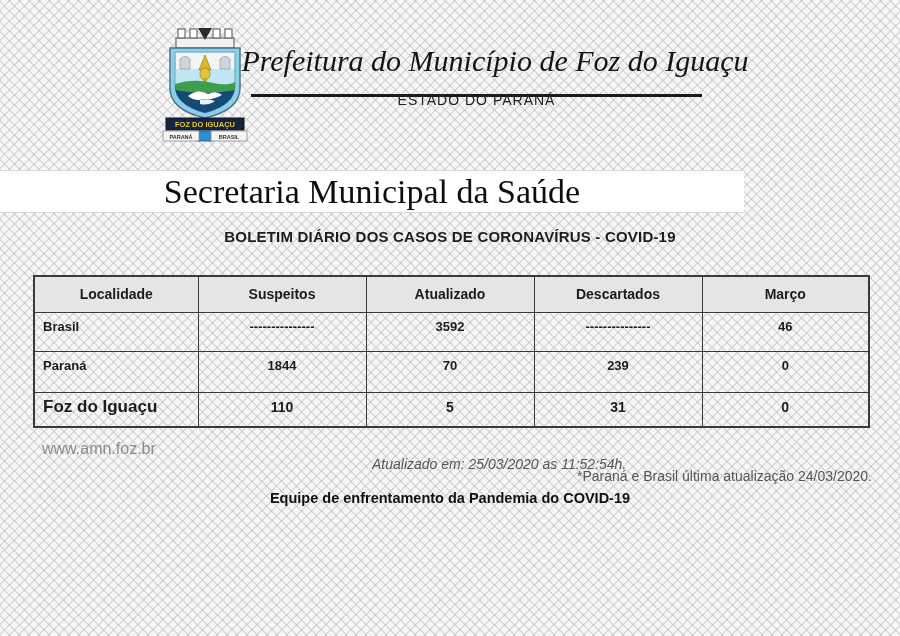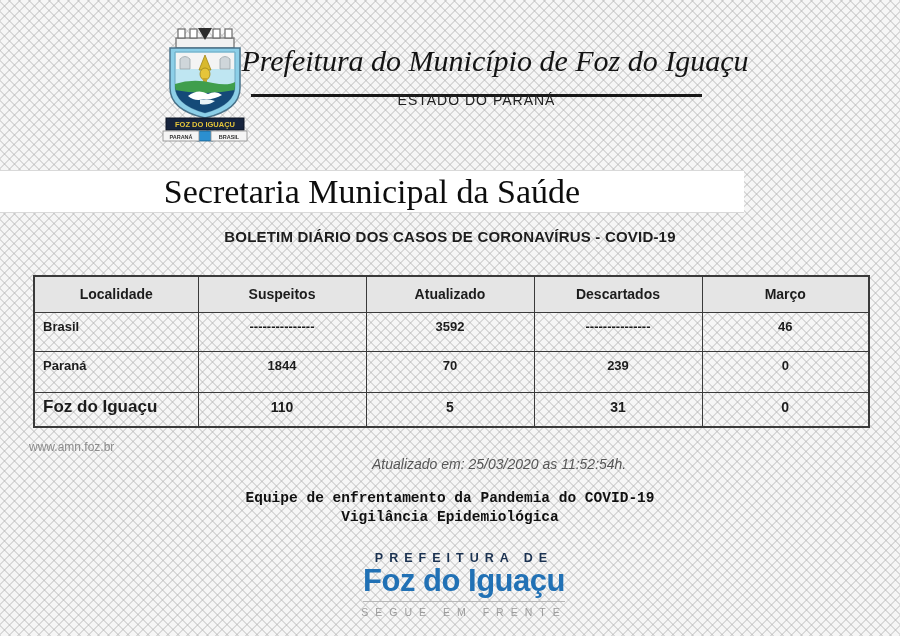--- a/index.html
+++ b/index.html
@@ -56,33 +56,33 @@
     font-size:13px; font-weight:bold; color:#1c1c1c;
     text-align:center; vertical-align:top; padding-top:6px;
   }
   td.loc { text-align:left; padding-left:8px; }
   tr.r-brasil td { height:39px; }
   tr.r-parana td { height:41px; }
   tr.r-foz td    { height:35px; font-size:14px; }
   tr.r-foz td.loc { font-size:17px; padding-top:4px; }
 
   
-  .website { position:absolute; left:22px; top:440px; font-size:12px; color:#8b8b8b;padding-left:7px; }
+  .website { position:absolute; left:35px; top:440px; font-size:16px; color:#8b8b8b;padding-left:7px; }
   .updated {
     position:absolute; right:28px; top:456px; width:500px; text-align:left;
     font-size:14px; font-style:italic; color:#565656;
   }
   .note {
     position:absolute; right:28px; top:468px; width:520px; text-align:right;
     font-size:14px; color:#565656;
   }
 
   .team {
     position:absolute; left:0; top:489px; width:900px; text-align:center;
-    font-family:Liberation Mono, monospace; font-weight:bold; font-size:14.5px;
+    font-family:Liberation Sans, sans-serif; font-weight:bold; font-size:14.5px;
     line-height:1.28; color:#101010;
   }
 
   
   .brand { position:absolute; left:0; top:551px; width:900px; text-align:center; }
   .brand-inner { display:inline-block; margin-left:28px; text-align:center; }
   .brand-top { font-size:12.5px; font-weight:bold; letter-spacing:6px; color:#1a3150; }
   .brand-name { font-size:31px; font-weight:bold; color:#2171b5; line-height:1.05; letter-spacing:-0.5px; }
   .brand-rule { height:1px; background:#b7b7b7; margin:3px 2px 4px 2px; }
   .brand-tagline { font-size:10.5px; letter-spacing:7px; color:#9b9b9b; }
@@ -186,28 +186,20 @@
           <td>5</td>
           <td>31</td>
           <td>0</td>
         </tr>
       </tbody>
     </table>
   </div>
 
   <div class="website">www.amn.foz.br</div>
   <div class="updated">Atualizado em: 25/03/2020 as 11:52:54h.</div>
+  <div class="note">*Paraná e Brasil última atualização 24/03/2020.</div>
 
   <div class="team">
     <div>Equipe de enfrentamento da Pandemia do COVID-19</div>
-    <div>Vigilância Epidemiológica</div>
   </div>
 
-  <div class="brand">
-    <div class="brand-inner">
-      <div class="brand-top">PREFEITURA DE</div>
-      <div class="brand-name">Foz do Iguaçu</div>
-      <div class="brand-rule"></div>
-      <div class="brand-tagline">SEGUE EM FRENTE</div>
-    </div>
-  </div>
 
 </div>
 
 </body></html>

